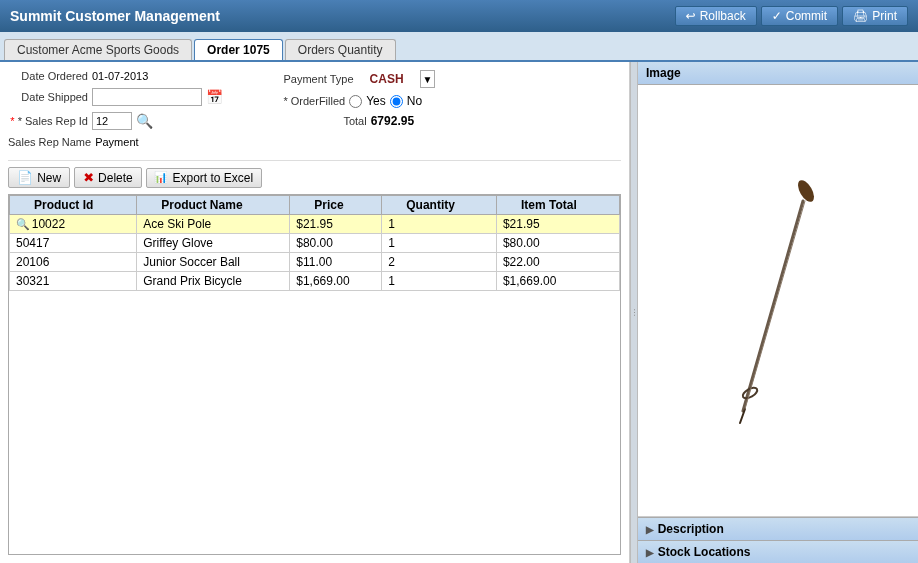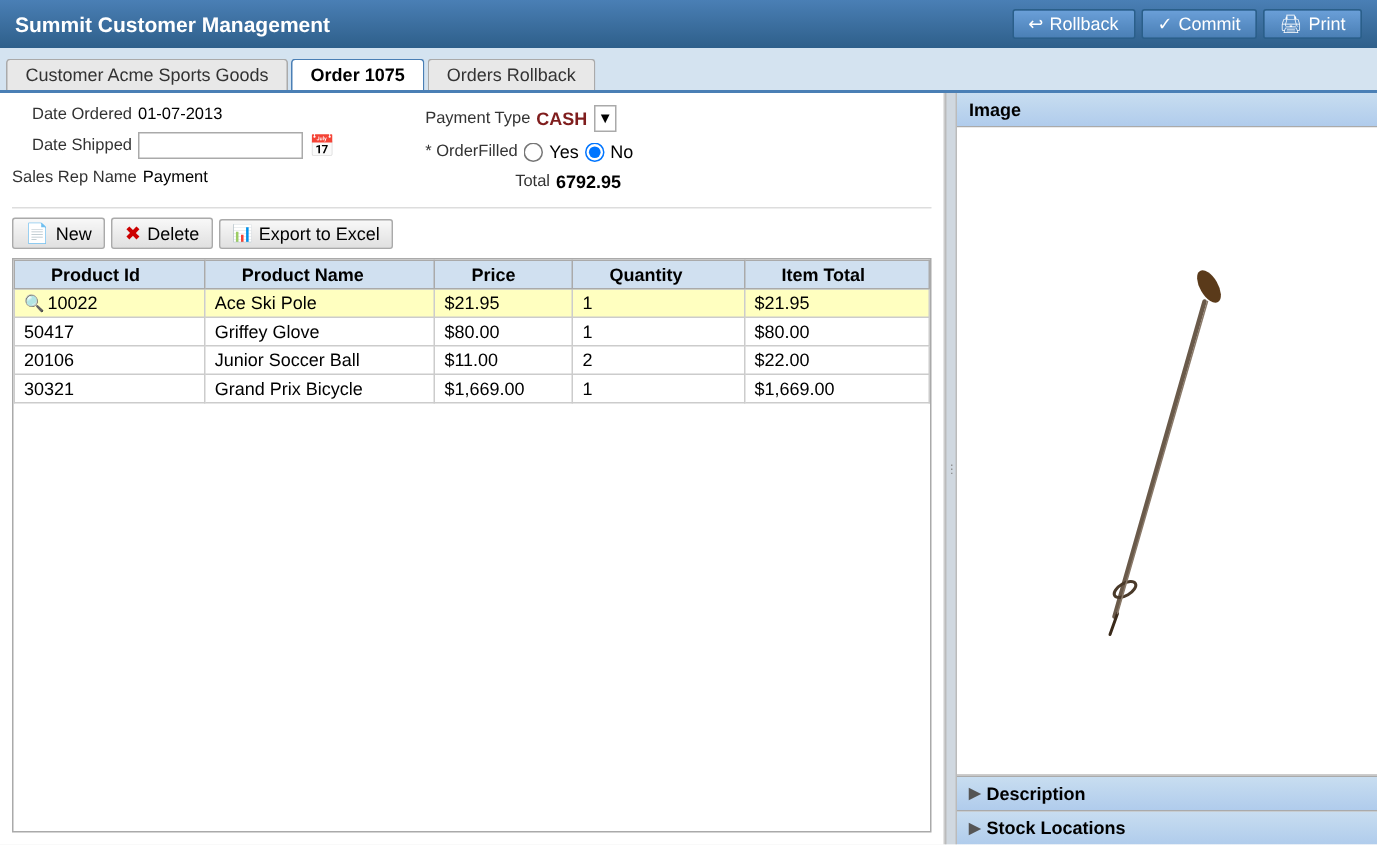--- a/index.html
+++ b/index.html
@@ -101,21 +101,21 @@
       padding: 1px 3px;
       height: 18px;
       font-size: 11px;
       width: 40px;
     }
 
     
     .payment-section {
       display: flex;
       align-items: center;
-      gap: 4px;
+      gap: 16px;
       margin-bottom: 2px;
     }
     .payment-label { color: #333; font-size: 11px; }
     .payment-value { font-weight: bold; font-size: 12px; color: #7f1d1d; }
     .select-arrow {
       border: 1px solid #aaa;
       background: white;
       padding: 1px 2px;
       font-size: 10px;
       cursor: pointer;
@@ -270,38 +270,43 @@
     <button class="title-btn">
       <span>🖨</span>
       <span>Print</span>
     </button>
   </div>
 </div>
 
 <div class="tab-bar">
   <div class="tab">Customer Acme Sports Goods</div>
   <div class="tab active">Order 1075</div>
-  <div class="tab">Orders Rollback</div>
+  <div class="tab">Orders Quantity</div>
 </div>
 
 <div class="main-content">
 
   <div class="left-panel">
 
     <div class="form-section">
 
       <div class="form-col">
         <div class="form-row">
           <span class="form-label">Date Ordered</span>
           <span class="form-value">01-07-2013</span>
         </div>
         <div class="form-row">
           <span class="form-label">Date Shipped</span>
           <input class="form-input" type="text" value="" style="">
           <button class="date-picker-btn">📅</button>
+        </div>
+        <div class="form-row">
+          <span class="form-label required">* Sales Rep Id</span>
+          <input class="form-input-sm" type="text" value="12" style="">
+          <span style="cursor:pointer;font-size:14px;color:#4a7fb5;">🔍</span>
         </div>
         <div class="form-row">
           <span class="form-label">Sales Rep Name</span>
           <span class="form-value">Payment</span>
         </div>
       </div>
 
       <div class="form-col" style="margin-left:40px;">
         <div class="payment-section">
           <span class="payment-label">Payment Type</span>

